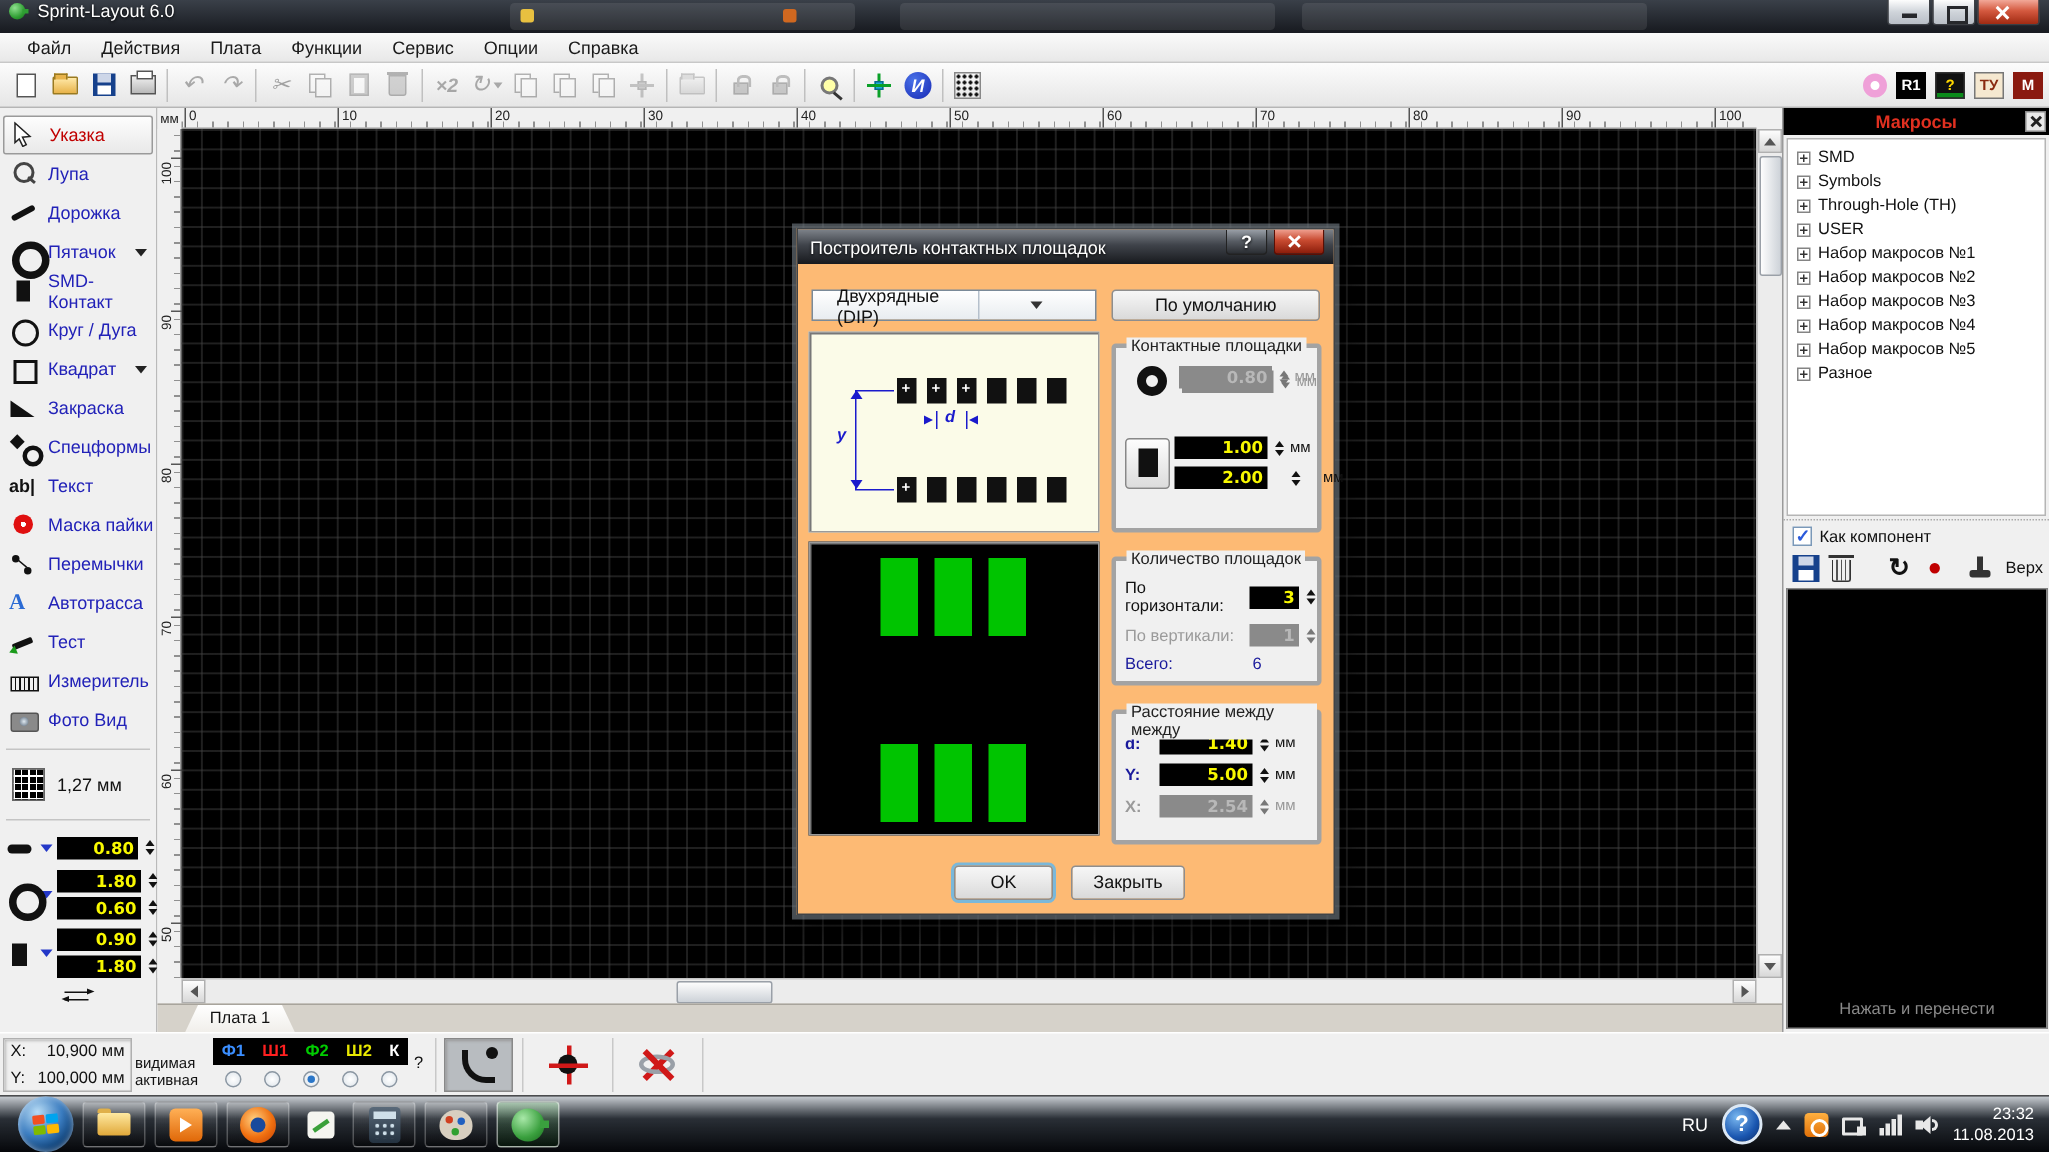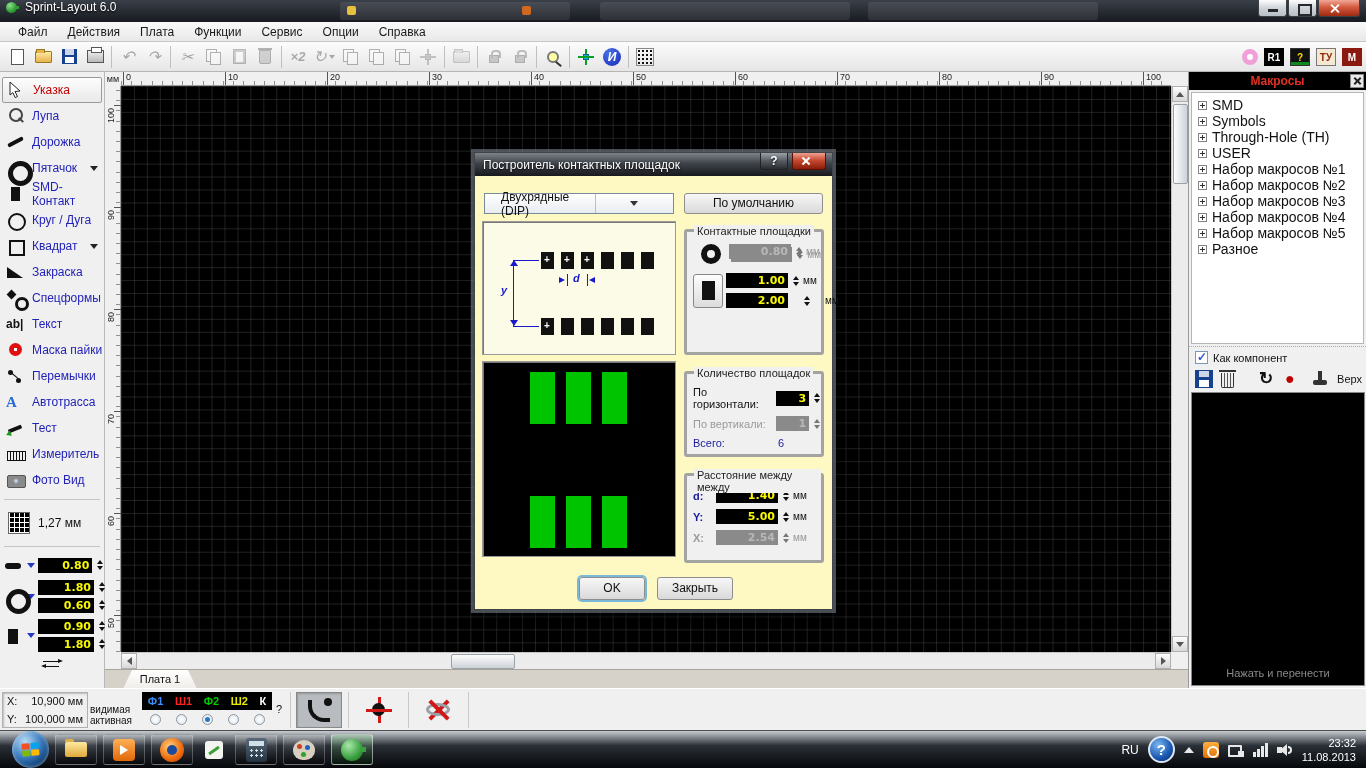--- a/index.html
+++ b/index.html
@@ -150,21 +150,21 @@
 #machead{height:18px;background:#000;display:flex;align-items:center;justify-content:center;position:relative}
 #machead .mtitle{color:#e03020;font-weight:bold;font-size:12px}
 #macclose{position:absolute;right:2px;top:2px;width:14px;height:14px;background:#e8e8e8;border:1px solid #888;display:flex;align-items:center;justify-content:center}
 #macclose::before{content:"";position:absolute;width:9px;height:2px;background:#222;transform:rotate(45deg)}
 #macclose::after{content:"";position:absolute;width:9px;height:2px;background:#222;transform:rotate(-45deg)}
 #mactree{height:252px;background:#fff;border:1px solid #b5b5b5;margin:2px;padding:4px 0 0 6px;overflow:hidden}
 .titem{display:flex;align-items:center;gap:5px;height:16px}
 .texp{width:9px;height:9px;border:1px solid #848484;background:#fff;position:relative;flex:none}
 .texp::before{content:"";position:absolute;left:1px;top:3px;width:5px;height:1px;background:#333}
 .texp::after{content:"";position:absolute;left:3px;top:1px;width:1px;height:5px;background:#333}
-.tlab{font-size:14px;color:#111;white-space:nowrap}
+.tlab{font-size:11px;color:#111;white-space:nowrap}
 #compline{display:flex;align-items:center;gap:5px;padding:4px 0 2px 6px;border-top:1px dotted #aaa;margin-top:2px}
 .chk{width:13px;height:13px;background:#fff;border:1px solid #7a98b8;position:relative}
 .chk::before{content:"✓";position:absolute;left:1px;top:-2px;font-size:12px;color:#2a5adb;font-weight:bold}
 #compline span{font-size:11px;color:#111}
 #macicons{display:flex;align-items:center;gap:8px;padding:4px 4px 4px 6px}
 .mi{width:18px;height:18px;position:relative}
 .mi-save{background:#16418c}
 .mi-save::before{content:"";position:absolute;left:4px;top:1px;width:10px;height:6px;background:#cdd6e8}
 .mi-save::after{content:"";position:absolute;left:4px;bottom:1px;width:10px;height:7px;background:#fff}
 .mi-trash{border:1px solid #333;border-top:none;width:13px;height:15px;margin-top:3px;border-radius:0 0 2px 2px;background:repeating-linear-gradient(90deg,transparent 0 2px,#555 2px 3px)}
@@ -172,21 +172,21 @@
 .mi-rot{font-size:17px;color:#111;line-height:18px;font-weight:bold}
 .mi-dot{font-size:16px;color:#c00000;line-height:18px}
 .mi-stamp::before{content:"";position:absolute;left:7px;top:1px;width:4px;height:9px;background:#333}
 .mi-stamp::after{content:"";position:absolute;left:2px;top:10px;width:14px;height:5px;background:#333;border-radius:2px}
 #macicons .sp{flex:1}
 #macicons .toplab{font-size:11px;color:#111}
 #macpreview{position:absolute;left:2px;top:320px;width:174px;height:294px;background:#000;border:1px solid #888}
 #machint{position:absolute;left:0;bottom:6px;width:100%;text-align:center;font-size:11px;color:#8a8a8a}
 
 
-#dialog{position:absolute;left:474px;top:152px;width:359px;height:458px;background:#fef9c3;border:1px solid #404448;box-shadow:0 0 0 3px rgba(130,140,150,.55),6px 8px 16px rgba(0,0,0,.6);z-index:50}
+#dialog{position:absolute;left:531px;top:152px;width:359px;height:458px;background:#fdba74;border:1px solid #404448;box-shadow:0 0 0 3px rgba(130,140,150,.55),6px 8px 16px rgba(0,0,0,.6);z-index:50}
 #dtitle{height:23px;background:linear-gradient(#7d8289 0%,#3f434a 45%,#17191d 100%);display:flex;align-items:center;position:relative}
 #dtitle span{color:#fff;font-size:12px;margin-left:8px;text-shadow:0 1px 2px #000}
 .dhelp{position:absolute;right:44px;top:0;width:28px;height:17px;background:linear-gradient(#9aa0a8,#565b62 50%,#2a2d32);border:1px solid #222;border-top:none;border-radius:0 0 3px 3px;color:#fff;font-size:11px;font-weight:bold;text-align:center;line-height:16px}
 .dclose{position:absolute;right:6px;top:0;width:34px;height:17px;background:linear-gradient(#f0a090,#c84a30 45%,#8a1c0a);border:1px solid #5a0f04;border-top:none;border-radius:0 0 3px 3px;position:absolute}
 .dclose::before,.dclose::after{content:"";position:absolute;left:12px;top:3px;width:2px;height:10px;background:#fff;transform:rotate(45deg)}
 .dclose::after{transform:rotate(-45deg)}
 #dropdown{position:absolute;left:9px;top:40px;width:190px;height:21px;background:linear-gradient(#fff,#e8ecf0);border:1px solid #7a8a99;display:flex;align-items:center}
 #dropdown span{font-size:12px;color:#111;margin-left:16px;flex:1}
 #dropdown .dda{width:16px;height:100%;border-left:1px solid #b5c0cc;display:flex;align-items:center;justify-content:center}
 #dropdown .dda i{width:0;height:0;border-left:4px solid transparent;border-right:4px solid transparent;border-top:5px solid #333}
@@ -737,21 +737,21 @@
         <span class="unit dis">мм</span>
       </div>
       <div class="grow2" style="margin-top:-26px;padding-left:42px">
         <span class="dfield dis">0.80</span>
         <span class="spin dis">
             <i class="up"></i>
             <i class="dn"></i>
           </span>
         <span class="unit dis">мм</span>
       </div>
-      <div class="grow2" style="margin-top:8px">
+      <div class="grow2" style="margin-top:26px">
         <span class="icon-col">
             <span class="rectbtn">
               <i></i>
             </span>
           </span>
         <span style="display:flex;flex-direction:column;gap:5px">
           <span style="display:flex;align-items:center;gap:3px">
             <span class="dfield">1.00</span>
             <span class="spin">
                 <i class="up"></i>

